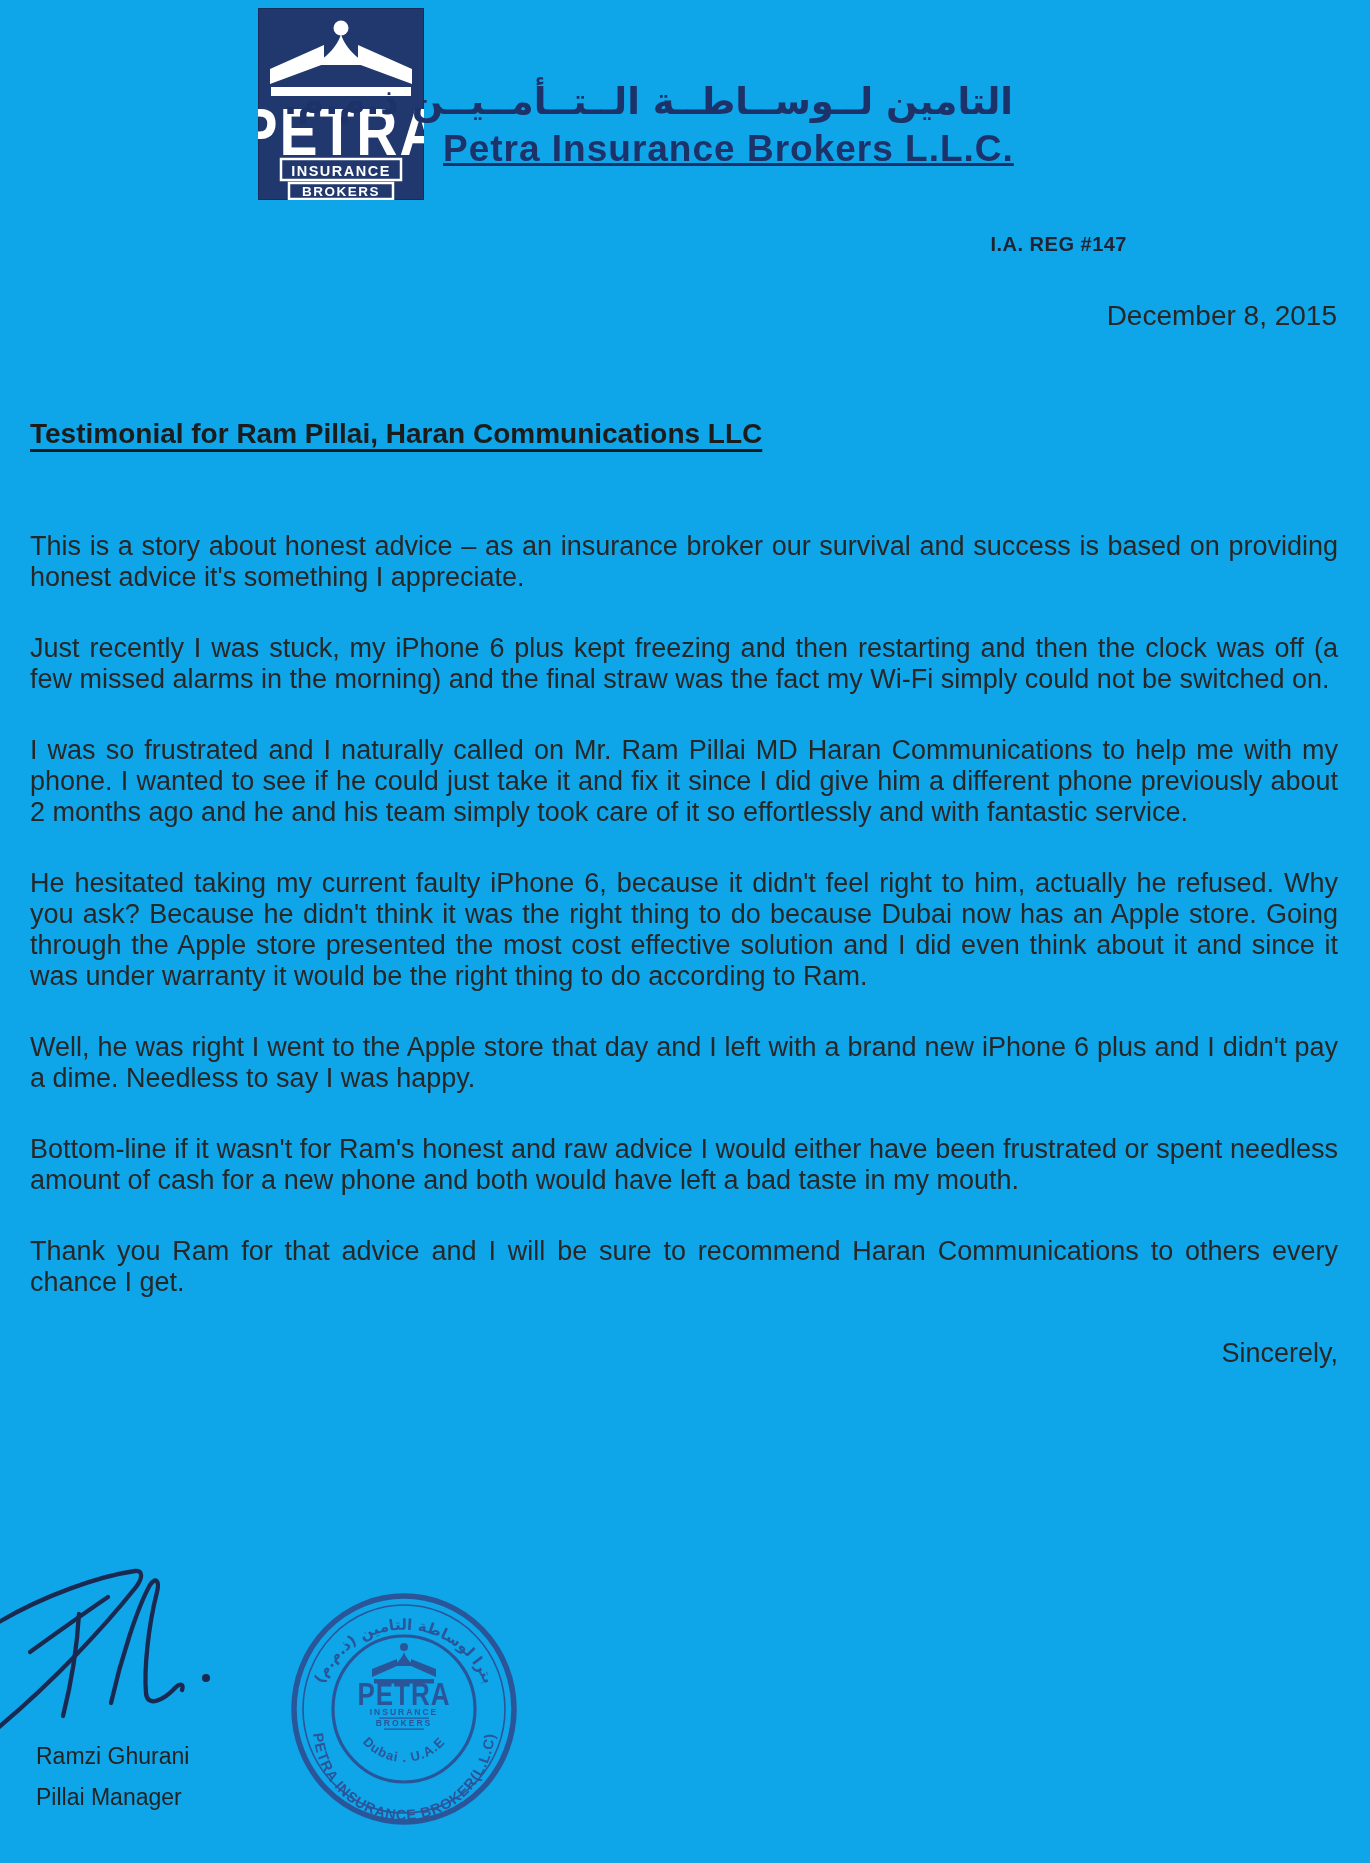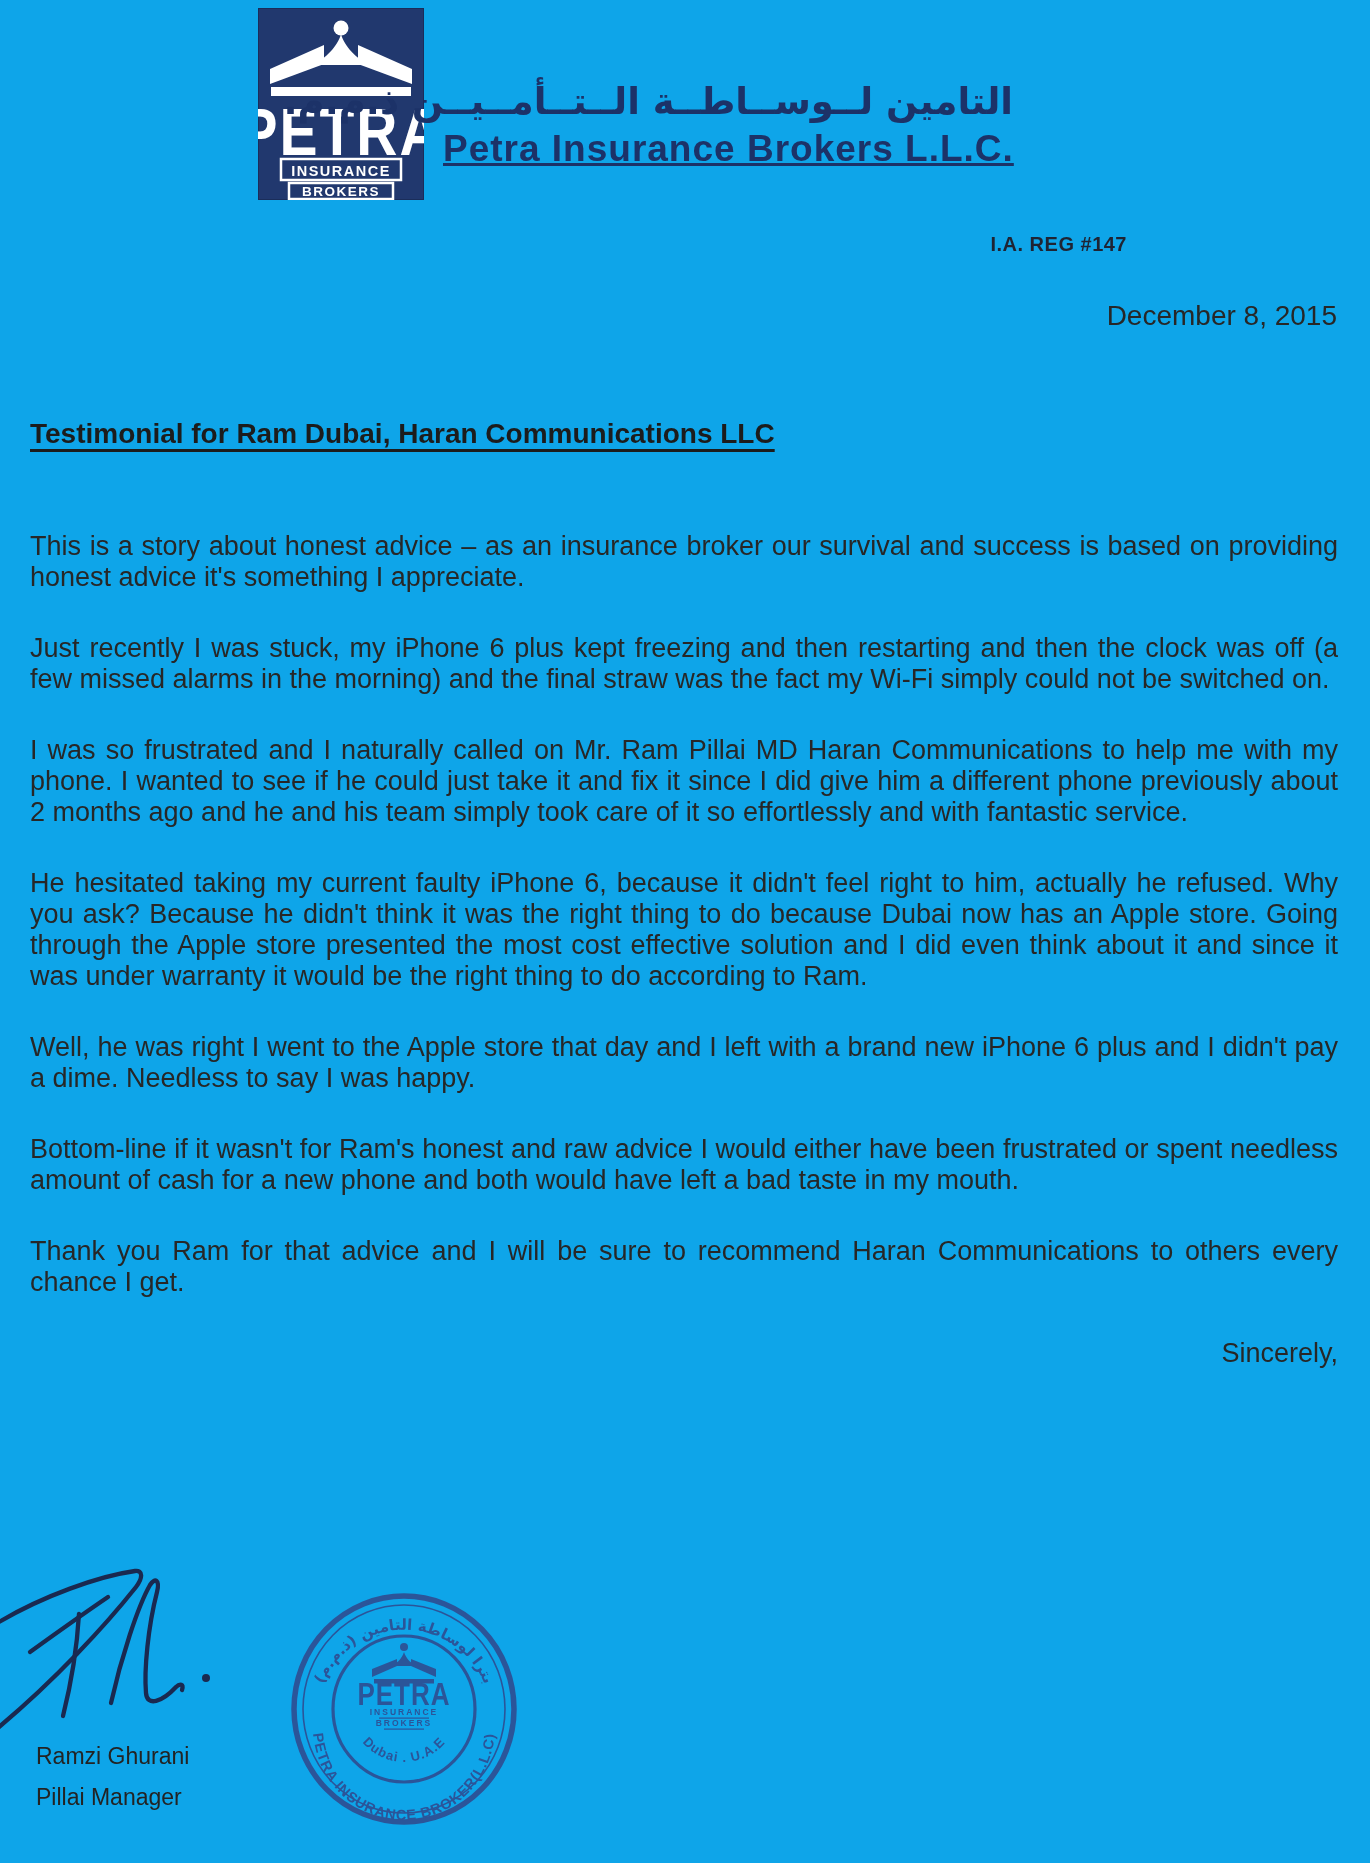--- a/index.html
+++ b/index.html
@@ -85,21 +85,21 @@
     </g>
   </svg>
 
   <div class="header-text">
     <div class="arabic-name">التامين لــوســاطــة الــتــأمــيــن ذ.م.م.</div>
     <div class="wordmark">Petra Insurance Brokers L.L.C.</div>
   </div>
   <div class="reg-line">I.A. REG #147</div>
 
   <div class="date-line">December 8, 2015</div>
-  <div class="subject-line">Testimonial for Ram Dubai, Haran Communications LLC</div>
+  <div class="subject-line">Testimonial for Ram Pillai, Haran Communications LLC</div>
 
   <div class="body-block">
     <span id="body-paragraphs"><p>This is a story about honest advice – as an insurance broker our survival and success is based on providing honest advice it's something I appreciate.</p><p>Just recently I was stuck, my iPhone 6 plus kept freezing and then restarting and then the clock was off (a few missed alarms in the morning) and the final straw was the fact my Wi-Fi simply could not be switched on.</p><p>I was so frustrated and I naturally called on Mr. Ram Pillai MD Haran Communications to help me with my phone.  I wanted to see if he could just take it and fix it since I did give him a different phone previously about 2 months ago and he and his team simply took care of it so effortlessly and with fantastic service.</p><p>He hesitated taking my current faulty iPhone 6, because it didn't feel right to him, actually he refused.  Why you ask?  Because he didn't think it was the right thing to do because Dubai now has an Apple store.  Going through the Apple store presented the most cost effective solution and I did even think about it and since it was under warranty it would be the right thing to do according to Ram.</p><p>Well, he was right I went to the Apple store that day and I left with a brand new iPhone 6 plus and I didn't pay a dime.  Needless to say I was happy.</p><p>Bottom-line if it wasn't for Ram's honest and raw advice I would either have been frustrated or spent needless amount of cash for a new phone and both would have left a bad taste in my mouth.</p><p>Thank you Ram for that advice and I will be sure to recommend Haran Communications to others every chance I get.</p></span>
     <p class="closing">Sincerely,</p>
   </div>
 
   <svg class="signature-svg" viewBox="0 0 250 220" width="250" height="220">
     <g fill="none" stroke="#1a2950" stroke-width="4.3" stroke-linecap="round" stroke-linejoin="round">
       <path d="M4,72 C48,46 104,26 140,21 C148,20 148,28 141,37 C110,76 60,130 4,177"></path>
       <path d="M35,102 C60,84 88,64 113,47"></path>

